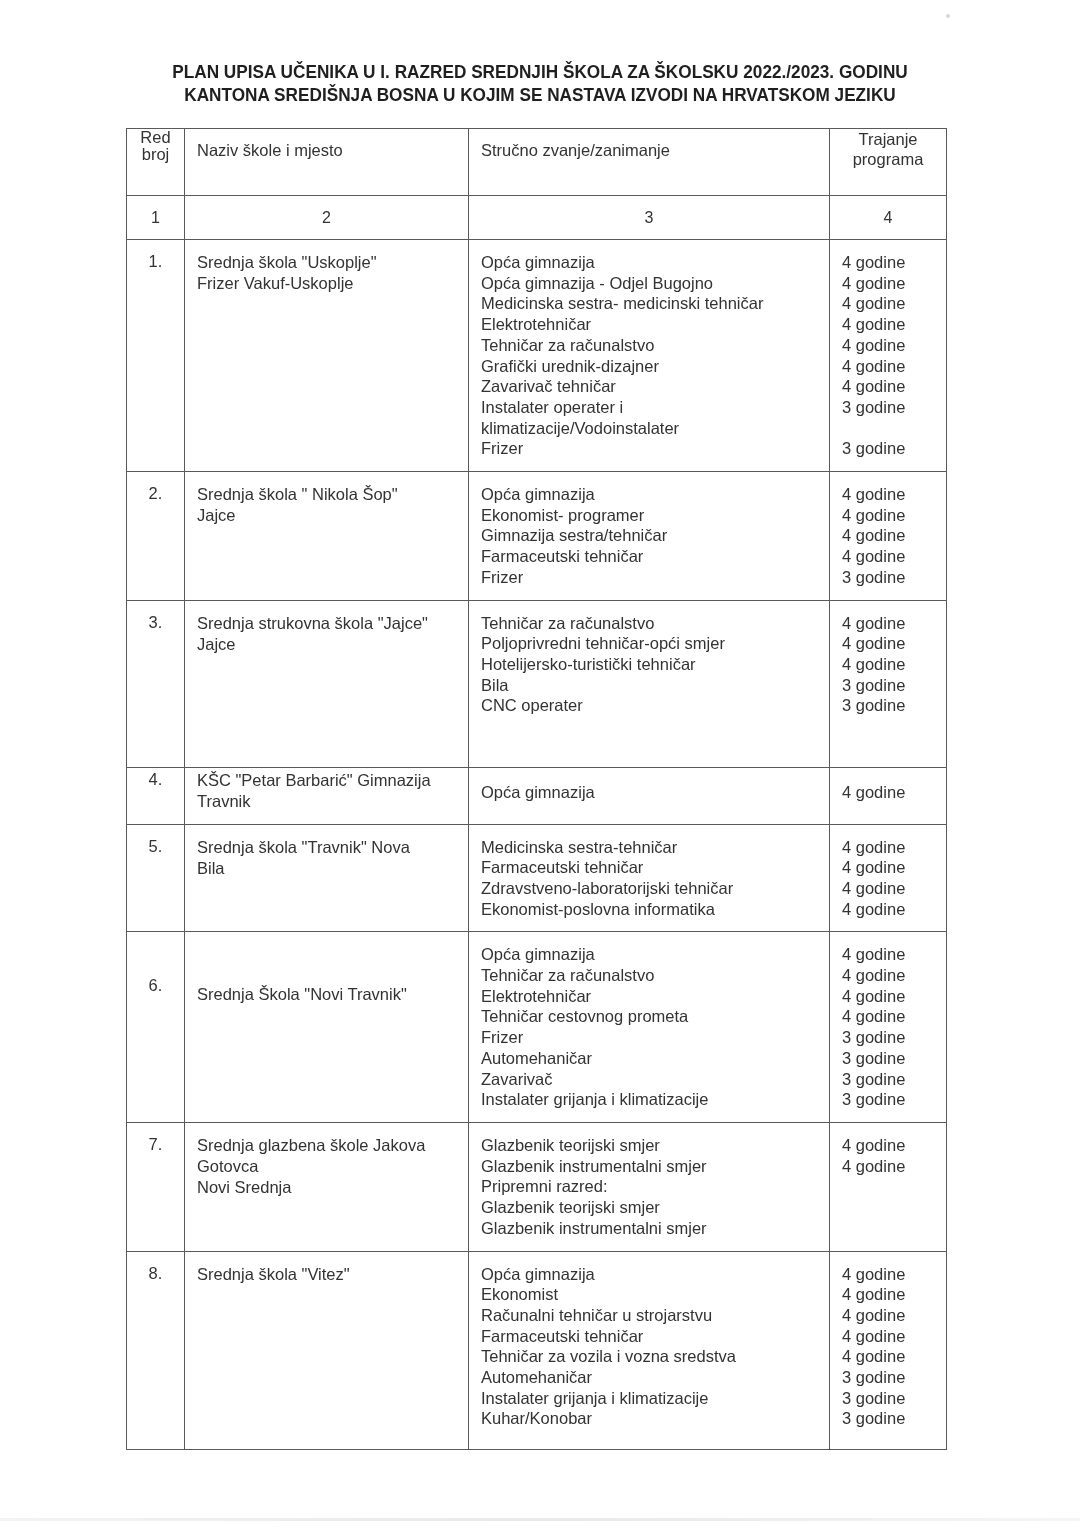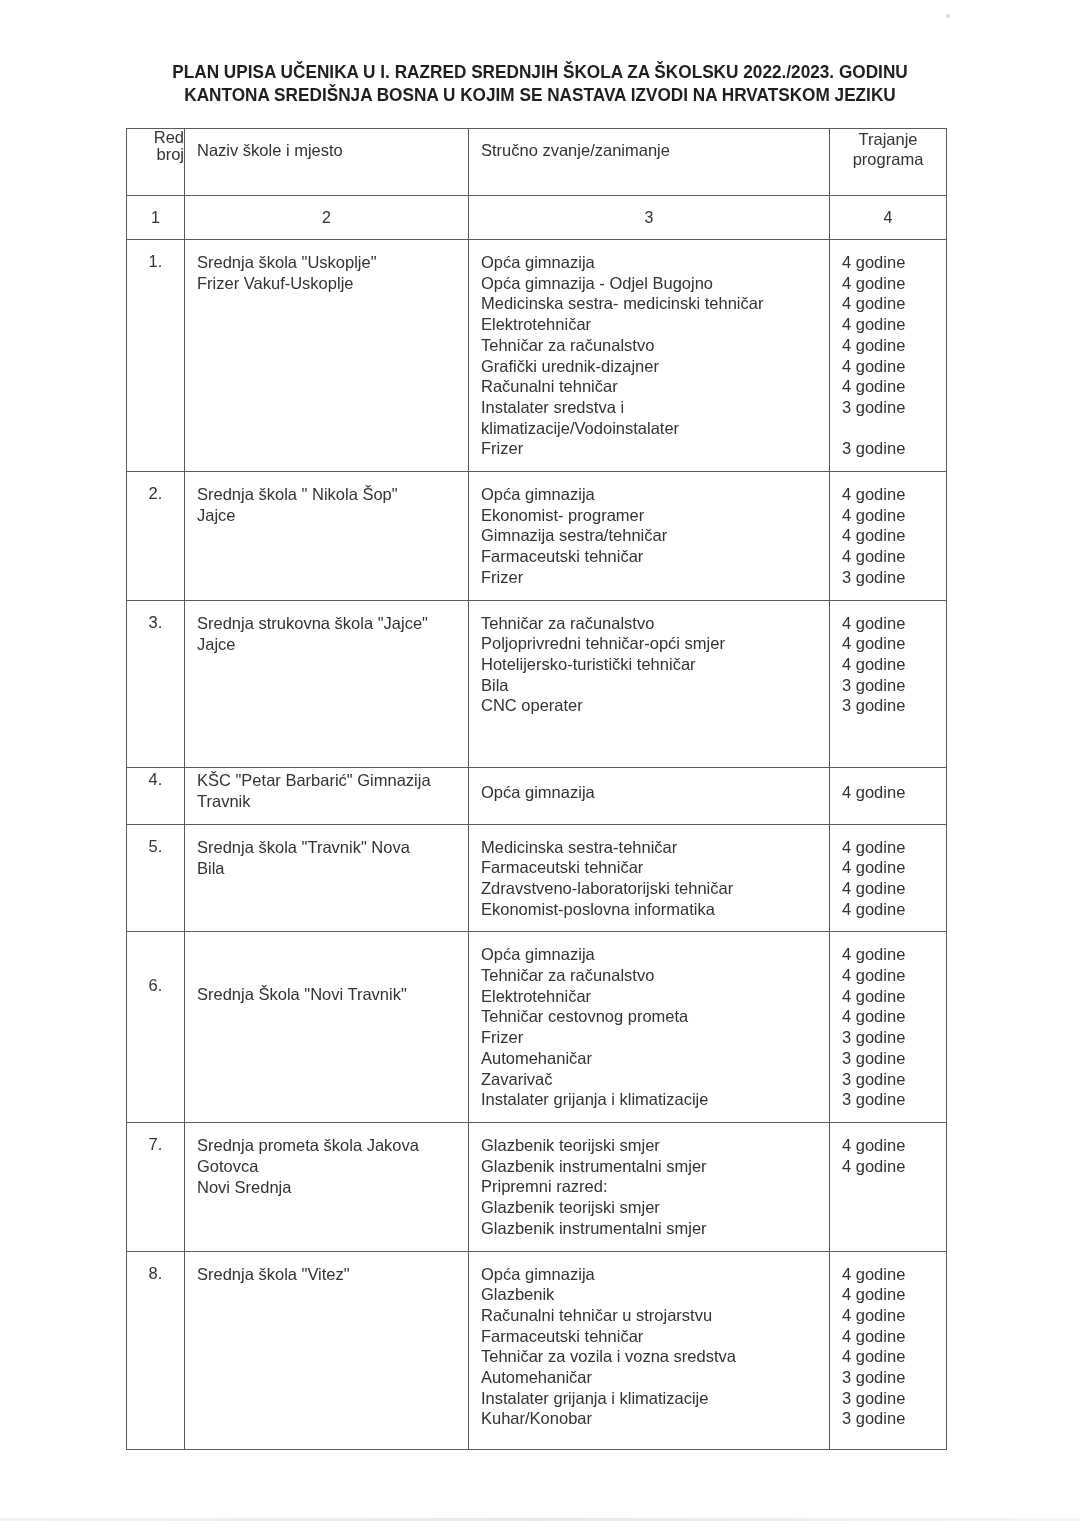--- a/index.html
+++ b/index.html
@@ -17,21 +17,21 @@
     position: absolute; left: 126px; top: 128px; width: 820px;
     border-collapse: collapse; table-layout: fixed;
     font-size: 16.5px; color: #333;
   }
   table.plan td, table.plan th {
     border: 1px solid #5a5a5a; vertical-align: top; padding: 12px;
     font-weight: normal;
   }
   col.c1 { width: 58px; } col.c2 { width: 284px; } col.c3 { width: 361px; } col.c4 { width: 117px; }
   th.h { vertical-align: middle; font-weight: bold; text-align: left; padding-left: 10px; height: 42px; }
-  th.h.num { font-weight: normal; text-align: right; padding: 0; line-height: 17px; }
+  th.h.num { font-weight: normal; text-align: center; padding: 0; line-height: 17px; }
   th.h.dur { text-align: center; padding: 0; line-height: 20px; }
   tr.idx td { text-align: center; height: 19px; line-height: 19px; font-size: 16px; }
   td.no { text-align: center; padding-top: 24px; }
   td.school { padding-left: 10px; padding-top: 24px; line-height: 21px; }
   td.occ { padding-left: 10px; padding-top: 2px; line-height: 20.7px; }
   td.dur { padding-left: 12px; padding-top: 4px; line-height: 20.7px; }
   .line { white-space: nowrap; }
   .scan-line {
     position: absolute; left: 0; width: 1080px; top: 1518px; height: 3px;
     background: linear-gradient(90deg, #f3f3f3, #e9e9e9, #f5f5f5);
@@ -82,22 +82,22 @@
           <div class="line">Srednja škola "Uskoplje"</div>
           <div class="line">Frizer Vakuf-Uskoplje</div>
         </td>
         <td class="occ">
           <div class="line">Opća gimnazija</div>
           <div class="line">Opća gimnazija - Odjel Bugojno</div>
           <div class="line">Medicinska sestra- medicinski tehničar</div>
           <div class="line">Elektrotehničar</div>
           <div class="line">Tehničar za računalstvo</div>
           <div class="line">Grafički urednik-dizajner</div>
-          <div class="line">Računalni tehničar</div>
-          <div class="line">Instalater sredstva i</div>
+          <div class="line">Zavarivač tehničar</div>
+          <div class="line">Instalater operater i</div>
           <div class="line">klimatizacije/Vodoinstalater</div>
           <div class="line">Frizer</div>
         </td>
         <td class="dur">
           <div class="line" style="min-height: 20.7px;">4 godine</div>
           <div class="line" style="min-height: 20.7px;">4 godine</div>
           <div class="line" style="min-height: 20.7px;">4 godine</div>
           <div class="line" style="min-height: 20.7px;">4 godine</div>
           <div class="line" style="min-height: 20.7px;">4 godine</div>
           <div class="line" style="min-height: 20.7px;">4 godine</div>
@@ -203,21 +203,21 @@
           <div class="line" style="min-height: 20.7px;">4 godine</div>
           <div class="line" style="min-height: 20.7px;">3 godine</div>
           <div class="line" style="min-height: 20.7px;">3 godine</div>
           <div class="line" style="min-height: 20.7px;">3 godine</div>
           <div class="line" style="min-height: 20.7px;">3 godine</div>
         </td>
       </tr>
       <tr style="height: 123px;">
         <td class="no">7.</td>
         <td class="school">
-          <div class="line">Srednja prometa škola Jakova</div>
+          <div class="line">Srednja glazbena škole Jakova</div>
           <div class="line">Gotovca</div>
           <div class="line">Novi Srednja</div>
         </td>
         <td class="occ">
           <div class="line">Glazbenik  teorijski smjer</div>
           <div class="line">Glazbenik instrumentalni smjer</div>
           <div class="line">Pripremni razred:</div>
           <div class="line">Glazbenik teorijski smjer</div>
           <div class="line">Glazbenik instrumentalni smjer</div>
         </td>
@@ -229,21 +229,21 @@
           <div class="line" style="min-height: 20.7px;"></div>
         </td>
       </tr>
       <tr style="height: 198px;">
         <td class="no">8.</td>
         <td class="school">
           <div class="line">Srednja škola "Vitez"</div>
         </td>
         <td class="occ">
           <div class="line">Opća gimnazija</div>
-          <div class="line">Glazbenik</div>
+          <div class="line">Ekonomist</div>
           <div class="line">Računalni tehničar u strojarstvu</div>
           <div class="line">Farmaceutski tehničar</div>
           <div class="line">Tehničar za vozila i vozna sredstva</div>
           <div class="line">Automehaničar</div>
           <div class="line">Instalater grijanja i klimatizacije</div>
           <div class="line">Kuhar/Konobar</div>
         </td>
         <td class="dur">
           <div class="line" style="min-height: 20.7px;">4 godine</div>
           <div class="line" style="min-height: 20.7px;">4 godine</div>

